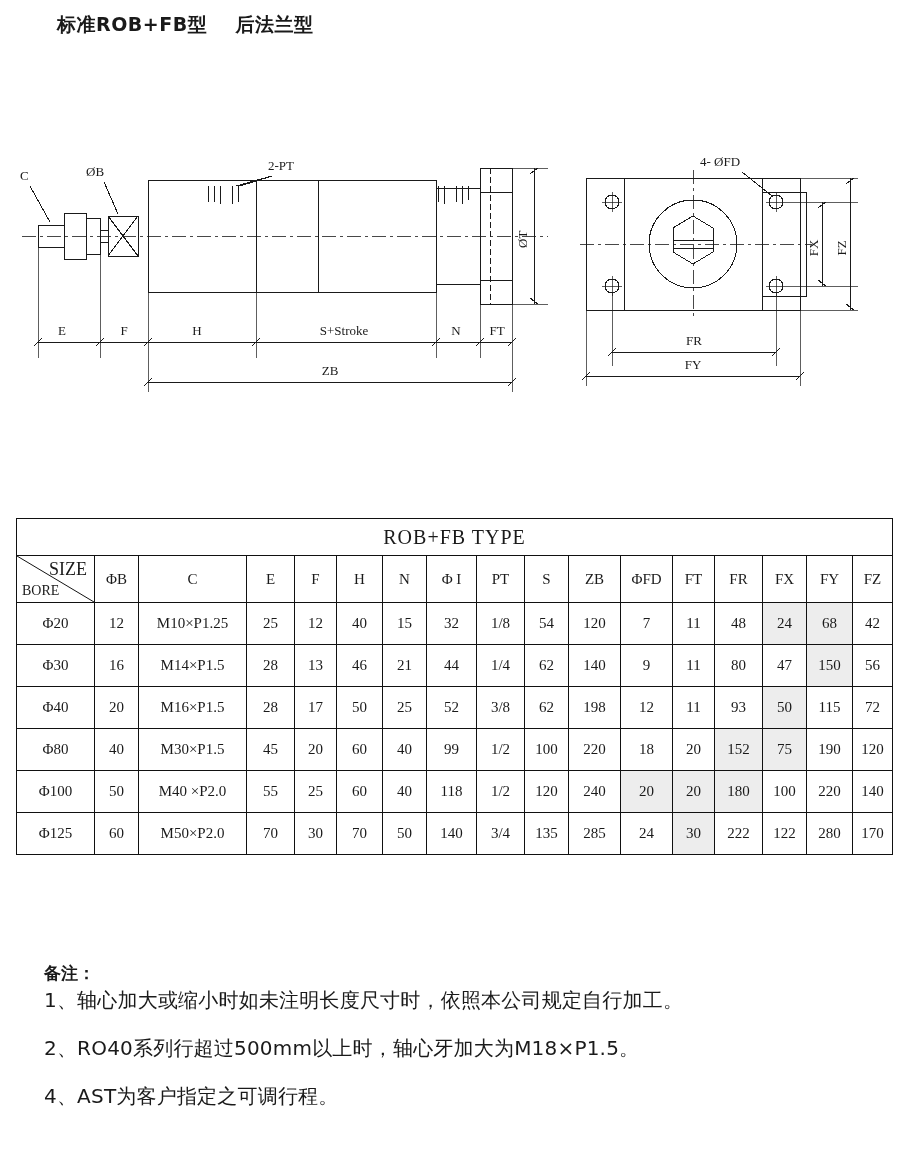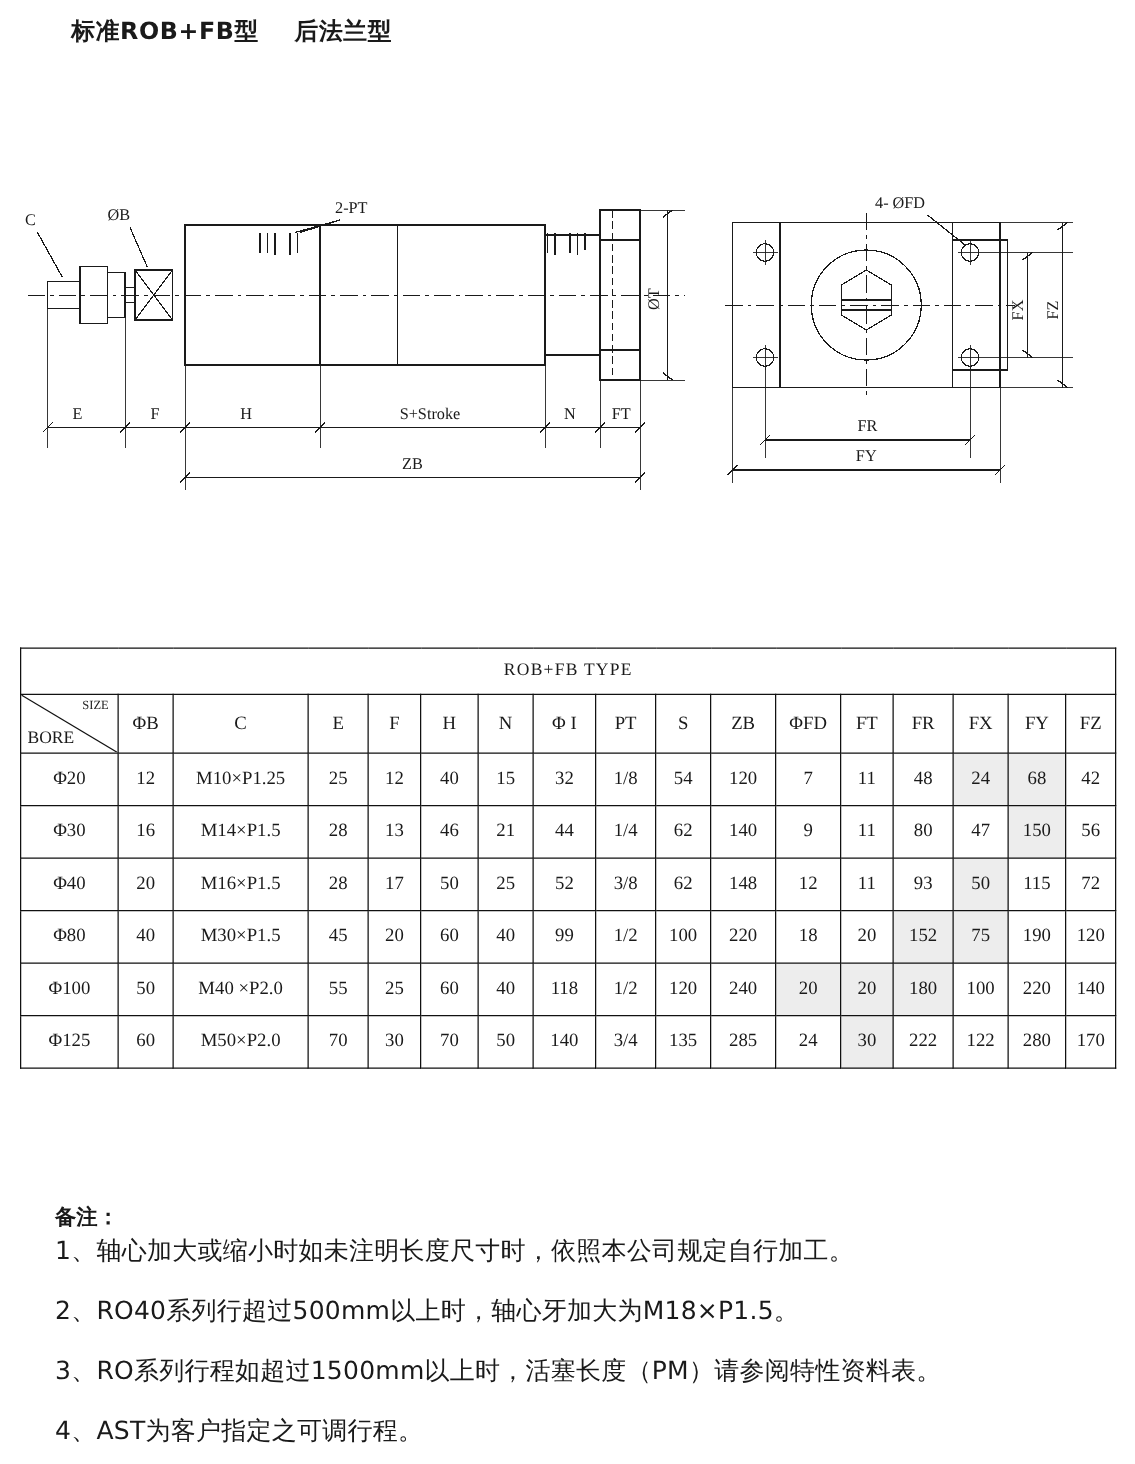--- a/index.html
+++ b/index.html
@@ -54,40 +54,40 @@
   table.spec th, table.spec td {
     border: 1px solid #111;
     text-align: center;
     padding: 0;
     height: 41px;
     font-weight: normal;
     font-family: "Liberation Serif", serif;
   }
   table.spec tr.title-row th {
     height: 36px;
-    font-size: 14px;
+    font-size: 20px;
     letter-spacing: 1px;
   }
   table.spec tr.head-row th {
     height: 46px;
     font-size: 15px;
   }
   td.shade {
     background: #ededed;
   }
   
   .corner {
     position: relative;
     overflow: hidden;
   }
   .corner .sz {
     position: absolute;
     right: 7px;
     top: 3px;
-    font-size: 10px;
+    font-size: 18px;
   }
   .corner .bo {
     position: absolute;
     left: 5px;
     bottom: 3px;
     font-size: 14px;
   }
   .corner .slash {
     position: absolute;
     left: 0; top: 0;
@@ -379,21 +379,21 @@
         <td>Φ40</td>
         <td>20</td>
         <td>M16×P1.5</td>
         <td>28</td>
         <td>17</td>
         <td>50</td>
         <td>25</td>
         <td>52</td>
         <td>3/8</td>
         <td>62</td>
-        <td>148</td>
+        <td>198</td>
         <td>12</td>
         <td>11</td>
         <td>93</td>
         <td class="shade">50</td>
         <td>115</td>
         <td>72</td>
       </tr>
 
 
 
@@ -457,15 +457,14 @@
         <td>170</td>
       </tr>
     </tbody>
   </table>
 </div>
 
 <div class="notes">
   <div class="notes-title">备注：</div>
   <div class="note">1、轴心加大或缩小时如未注明长度尺寸时，依照本公司规定自行加工。</div>
   <div class="note">2、RO40系列行超过500mm以上时，轴心牙加大为M18×P1.5。</div>
-  <div class="note">3、RO系列行程如超过1500mm以上时，活塞长度（PM）请参阅特性资料表。</div>
   <div class="note">4、AST为客户指定之可调行程。</div>
 </div>
 
 </body></html>

